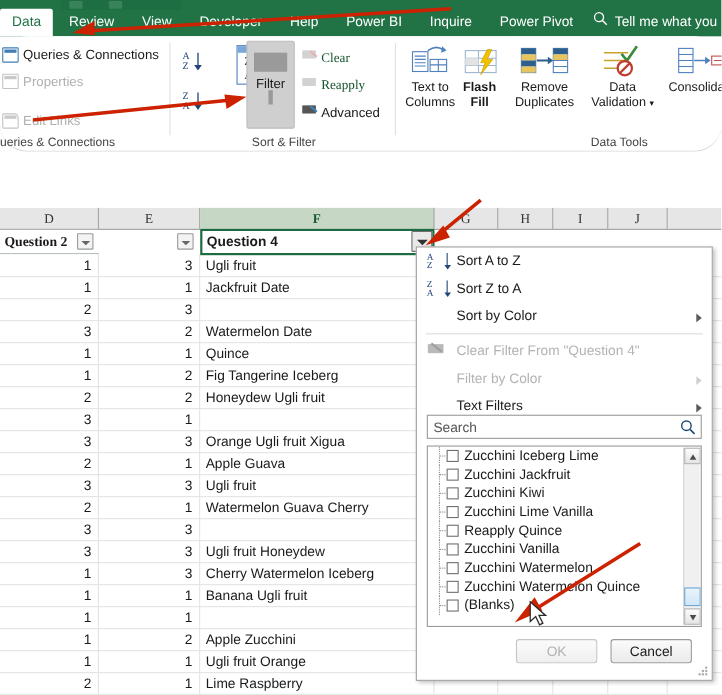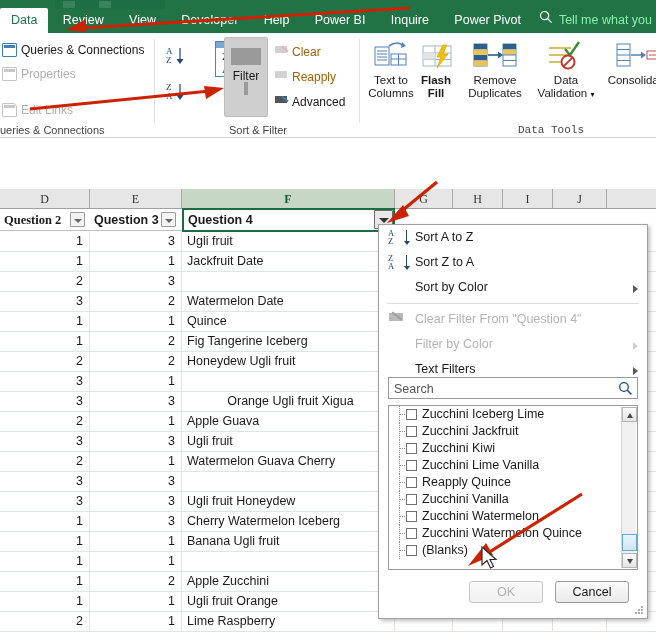--- a/index.html
+++ b/index.html
@@ -32,29 +32,29 @@
     display:inline-block; height:25px; line-height:25px;
     padding:0 11px; color:#ffffff; font-size:12.5px; vertical-align:top;
     cursor:default;
   }
   .tab.active {
     background:#ffffff; color:#217346; border-radius:2px 2px 0 0;
     font-weight:normal;
   }
   #tellme {
     position:absolute; right:4px; top:8px; height:25px; line-height:25px;
-    color:#86efac; font-size:12.5px; white-space:nowrap;
+    color:#ffffff; font-size:12.5px; white-space:nowrap;
   }
   #tellme .mag {
     display:inline-block; vertical-align:middle; margin-right:6px;
   }
 
   #ribbon-body {
     position:absolute; left:0; top:33px; width:656px; height:105px;
-    background:#ffffff; border-bottom:1px solid #d4d4d4;
+    background:#ffffff; border-bottom:1px solid #d4d4d4;border-radius:25px;
   }
   .grp { position:absolute; top:0; height:105px; }
   .grp-label {
     position:absolute; bottom:2px; width:100%; text-align:center;
     font-size:11px; color:#444444;
   }
   .grp-sep {
     position:absolute; top:6px; width:1px; height:84px; background:#e0e0e0;
   }
 
@@ -108,21 +108,21 @@
   .funnel::after {
     content:""; position:absolute; left:-2px; top:17px; width:4px; height:13px;
     background:#9a9a9a;
   }
   .filter-caption { font-size:12px; color:#1a1a1a; margin-top:4px; }
 
   .frow {
     position:absolute; left:119px; height:22px; line-height:22px;
     font-size:12px; color:#1a1a1a; white-space:nowrap;
   }
-  .frow.dis { color:#a16207; }
+  .frow.dis { color:#14532d;font-family:Liberation Serif, serif; }
   .mini-funnel {
     display:inline-block; width:13px; height:13px; vertical-align:-2px;
     margin-right:4px; position:relative;
   }
   .mini-funnel i {
     position:absolute; left:0; top:1px; width:0; height:0;
     border-left:6px solid #8a8a8a; border-right:6px solid #8a8a8a;
     border-top:7px solid #8a8a8a;
   }
   .mini-funnel.dark i { border-left-color:#555; border-right-color:#555; border-top-color:#555; }
@@ -472,41 +472,40 @@
           <line x1="18" y1="21.5" x2="31" y2="21.5" stroke="#4f81bd"></line>
           <line x1="32" y1="16" x2="44" y2="16" stroke="#4f81bd" stroke-width="1.5"></line>
           <polygon points="42,12.5 47,16 42,19.5" fill="#4f81bd"></polygon>
           <rect x="48" y="12" width="14" height="8" fill="#fff" stroke="#c0504d"></rect>
           <line x1="50" y1="16" x2="60" y2="16" stroke="#c0504d"></line>
         </svg>
       </div>
       <div class="cap"><span>Consolidate</span></div>
     </div>
 
-    <div class="grp-label" style="left:110px; width:160px;font-family:Liberation Mono, monospace;">Data Tools</div>
+    <div class="grp-label" style="left:122px; width:160px;">Data Tools</div>
   </div>
 </div>
 
 <div id="sheet">
 
   <div id="colhdr">
     <span class="colh" style="left:0px;   width:90px;">D</span>
     <span class="colh" style="left:90px;  width:92px;">E</span>
     <span class="colh sel" style="left:182px; width:213px;">F</span>
     <span class="colh" style="left:395px; width:58px;">G</span>
     <span class="colh" style="left:453px; width:50px;">H</span>
     <span class="colh" style="left:503px; width:50px;">I</span>
     <span class="colh" style="left:553px; width:54px;">J</span>
     <span class="colh" style="left:607px; width:49px; border-right:none;"></span>
   </div>
 
   <div style="position:absolute; left:0; top:70px; width:656px; height:22px; z-index:5;">
     <div class="hdrcell" style="left:0px; width:90px;font-family:Liberation Serif, serif;">Question 2</div>
     <div class="fbtn" style="left:70px; top:3px;"></div>
-    <div class="hdrcell" style="left:90px; width:92px;">Question 3</div>
     <div class="fbtn" style="left:161px; top:3px;"></div>
     <div class="hdrcell active" style="left:182px; width:213px; top:-1px;">Question 4</div>
     <div class="fbtn big" style="left:374px; top:1px;"></div>
   </div>
 
   <div id="rowsarea">
     <div class="vline" style="left:89px;  top:22px; height:401px;"></div>
     <div class="vline" style="left:181px; top:22px; height:401px;"></div>
     <div class="vline" style="left:394px; top:22px; height:401px;"></div>
     <div class="vline" style="left:452px; top:22px; height:401px;"></div>
@@ -542,21 +541,21 @@
         <div class="cell" style="left: 0px; width: 89px; top: 142px; text-align: right; padding-right: 6px;">2</div>
         <div class="cell" style="left: 90px; width: 91px; top: 142px; text-align: right; padding-right: 6px;">2</div>
         <div class="cell" style="left: 182px; width: 212px; top: 142px; text-align: left; padding-left: 5px;">Honeydew Ugli fruit</div>
         <div class="rowline" style="top: 182px;"></div>
         <div class="cell" style="left: 0px; width: 89px; top: 162px; text-align: right; padding-right: 6px;">3</div>
         <div class="cell" style="left: 90px; width: 91px; top: 162px; text-align: right; padding-right: 6px;">1</div>
         <div class="cell" style="left: 182px; width: 212px; top: 162px; text-align: left; padding-left: 5px;"></div>
         <div class="rowline" style="top: 202px;"></div>
         <div class="cell" style="left: 0px; width: 89px; top: 182px; text-align: right; padding-right: 6px;">3</div>
         <div class="cell" style="left: 90px; width: 91px; top: 182px; text-align: right; padding-right: 6px;">3</div>
-        <div class="cell" style="left: 182px; width: 212px; top: 182px; text-align: center; padding-left: 5px;">Orange Ugli fruit Xigua</div>
+        <div class="cell" style="left: 182px; width: 212px; top: 182px; text-align: left; padding-left: 5px;">Orange Ugli fruit Xigua</div>
         <div class="rowline" style="top: 222px;"></div>
         <div class="cell" style="left: 0px; width: 89px; top: 202px; text-align: right; padding-right: 6px;">2</div>
         <div class="cell" style="left: 90px; width: 91px; top: 202px; text-align: right; padding-right: 6px;">1</div>
         <div class="cell" style="left: 182px; width: 212px; top: 202px; text-align: left; padding-left: 5px;">Apple Guava</div>
         <div class="rowline" style="top: 242px;"></div>
         <div class="cell" style="left: 0px; width: 89px; top: 222px; text-align: right; padding-right: 6px;">3</div>
         <div class="cell" style="left: 90px; width: 91px; top: 222px; text-align: right; padding-right: 6px;">3</div>
         <div class="cell" style="left: 182px; width: 212px; top: 222px; text-align: left; padding-left: 5px;">Ugli fruit</div>
         <div class="rowline" style="top: 262px;"></div>
         <div class="cell" style="left: 0px; width: 89px; top: 242px; text-align: right; padding-right: 6px;">2</div>

